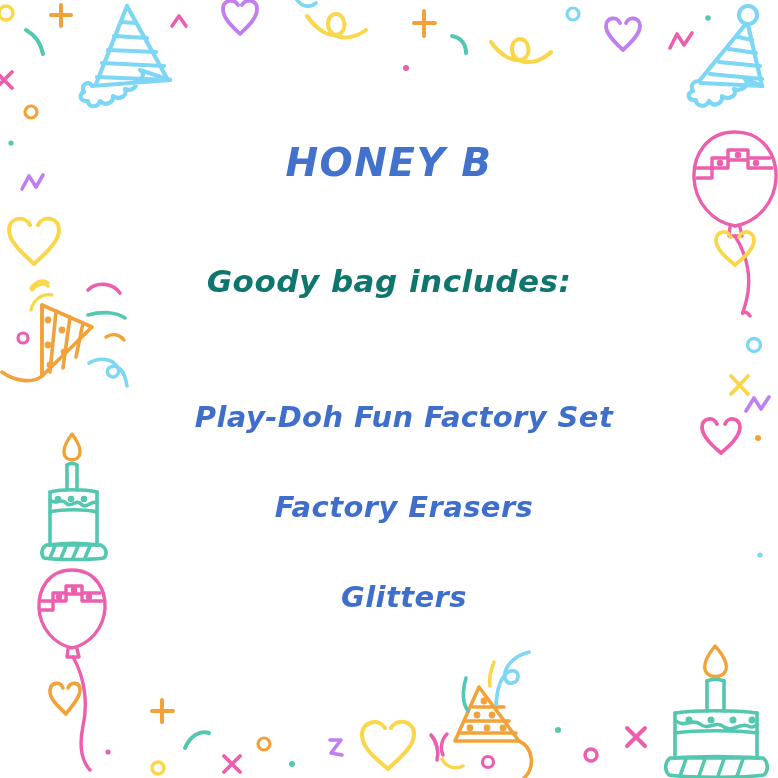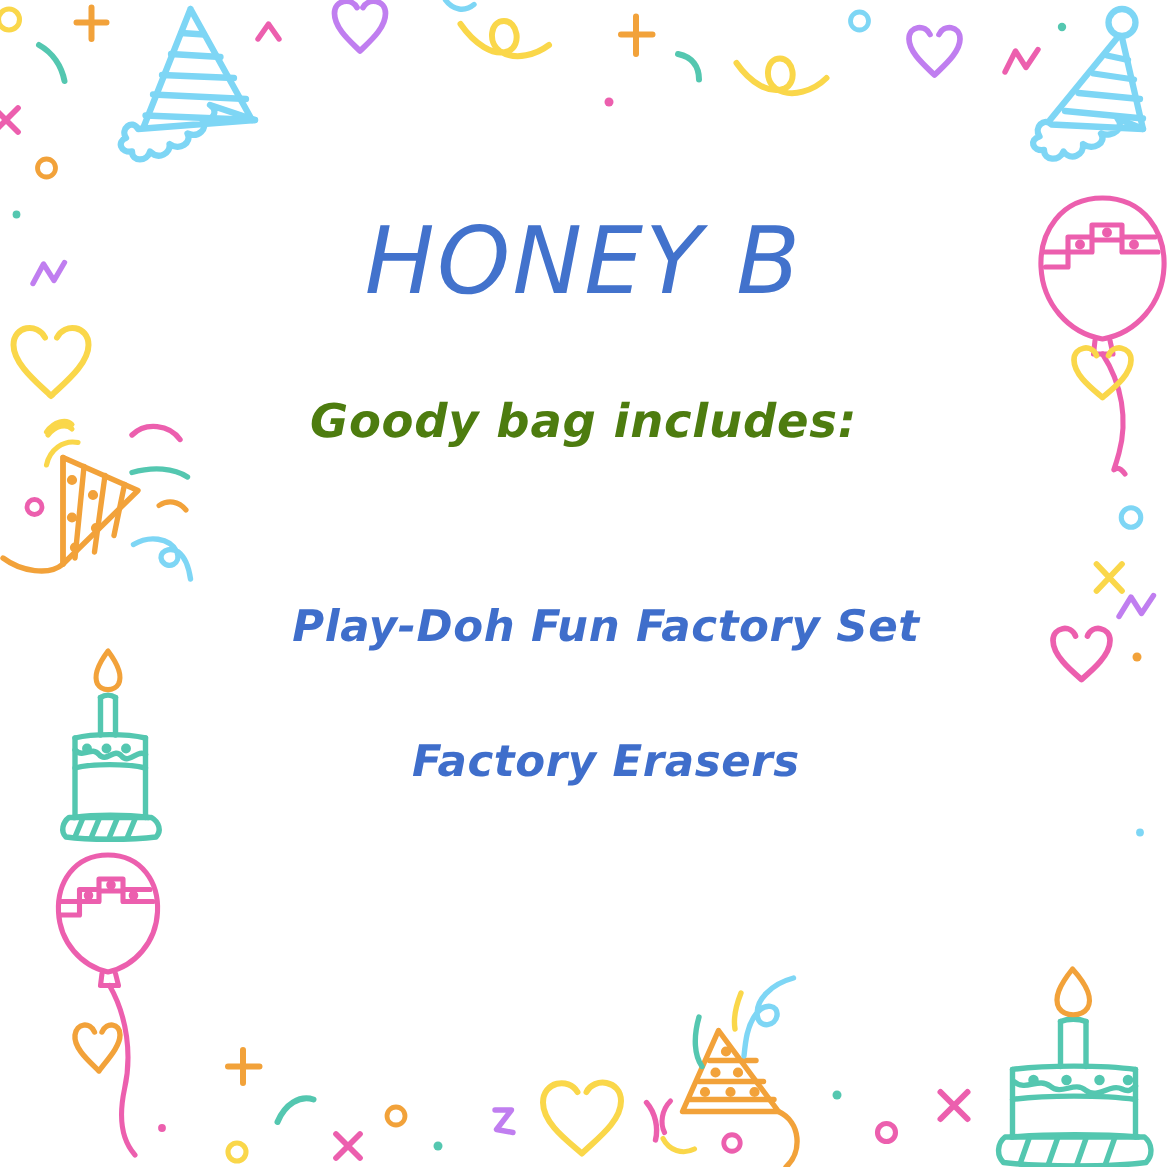--- a/index.html
+++ b/index.html
@@ -33,39 +33,39 @@
     align-items: center;
   }
   .title {
     position: absolute;
     top: 143px;
     left: 0;
     right: 0;
     text-align: center;
     font-family: "DejaVu Sans", sans-serif;
     font-style: italic;
-    font-weight: normal;
-    font-size: 62px;
+    font-weight: bold;
+    font-size: 39px;
     letter-spacing: 1.5px;
     color: #4272cc;
     line-height: 1;
     white-space: nowrap;
   }
   .subtitle {
     position: absolute;
     top: 266px;
     left: 0;
     right: 0;
     text-align: center;
     font-family: "DejaVu Sans", sans-serif;
     font-style: italic;
     font-weight: bold;
     font-size: 31px;
     letter-spacing: 0.5px;
-    color: #4d7c0f;
+    color: #0f766e;
     line-height: 1;
     white-space: nowrap;
   }
   .item {
     position: absolute;
     left: 0;
     right: 0;
     text-align: center;
     font-family: "DejaVu Sans", sans-serif;
     font-style: italic;
@@ -333,15 +333,16 @@
       <circle cx="108" cy="752" r="2.6" fill="#ec5fae"></circle>
 
     </g>
   </svg>
 
   <div id="text-layer">
     <div class="title">HONEY B</div>
     <div class="subtitle">Goody bag includes:</div>
     <div class="item item-0">Play-Doh Fun Factory Set</div>
     <div class="item item-1">Factory Erasers</div>
+    <div class="item item-2">Glitters</div>
   </div>
 
 </div>
 
 </body></html>

